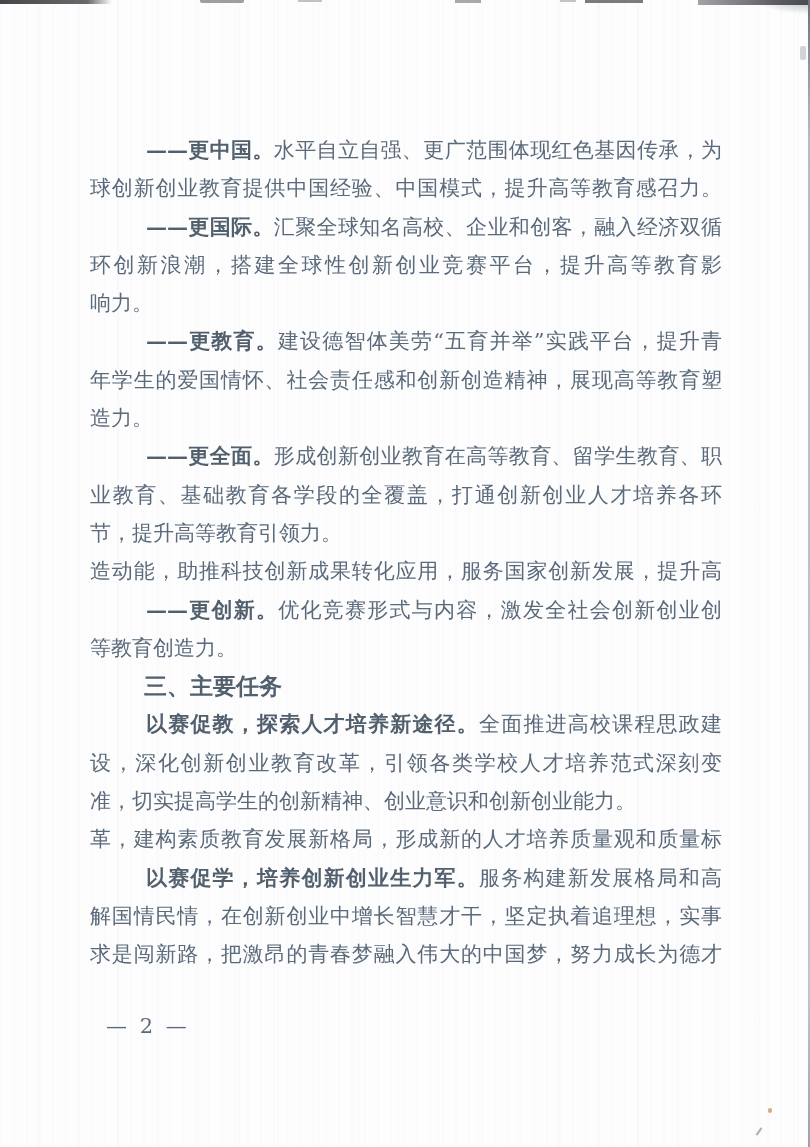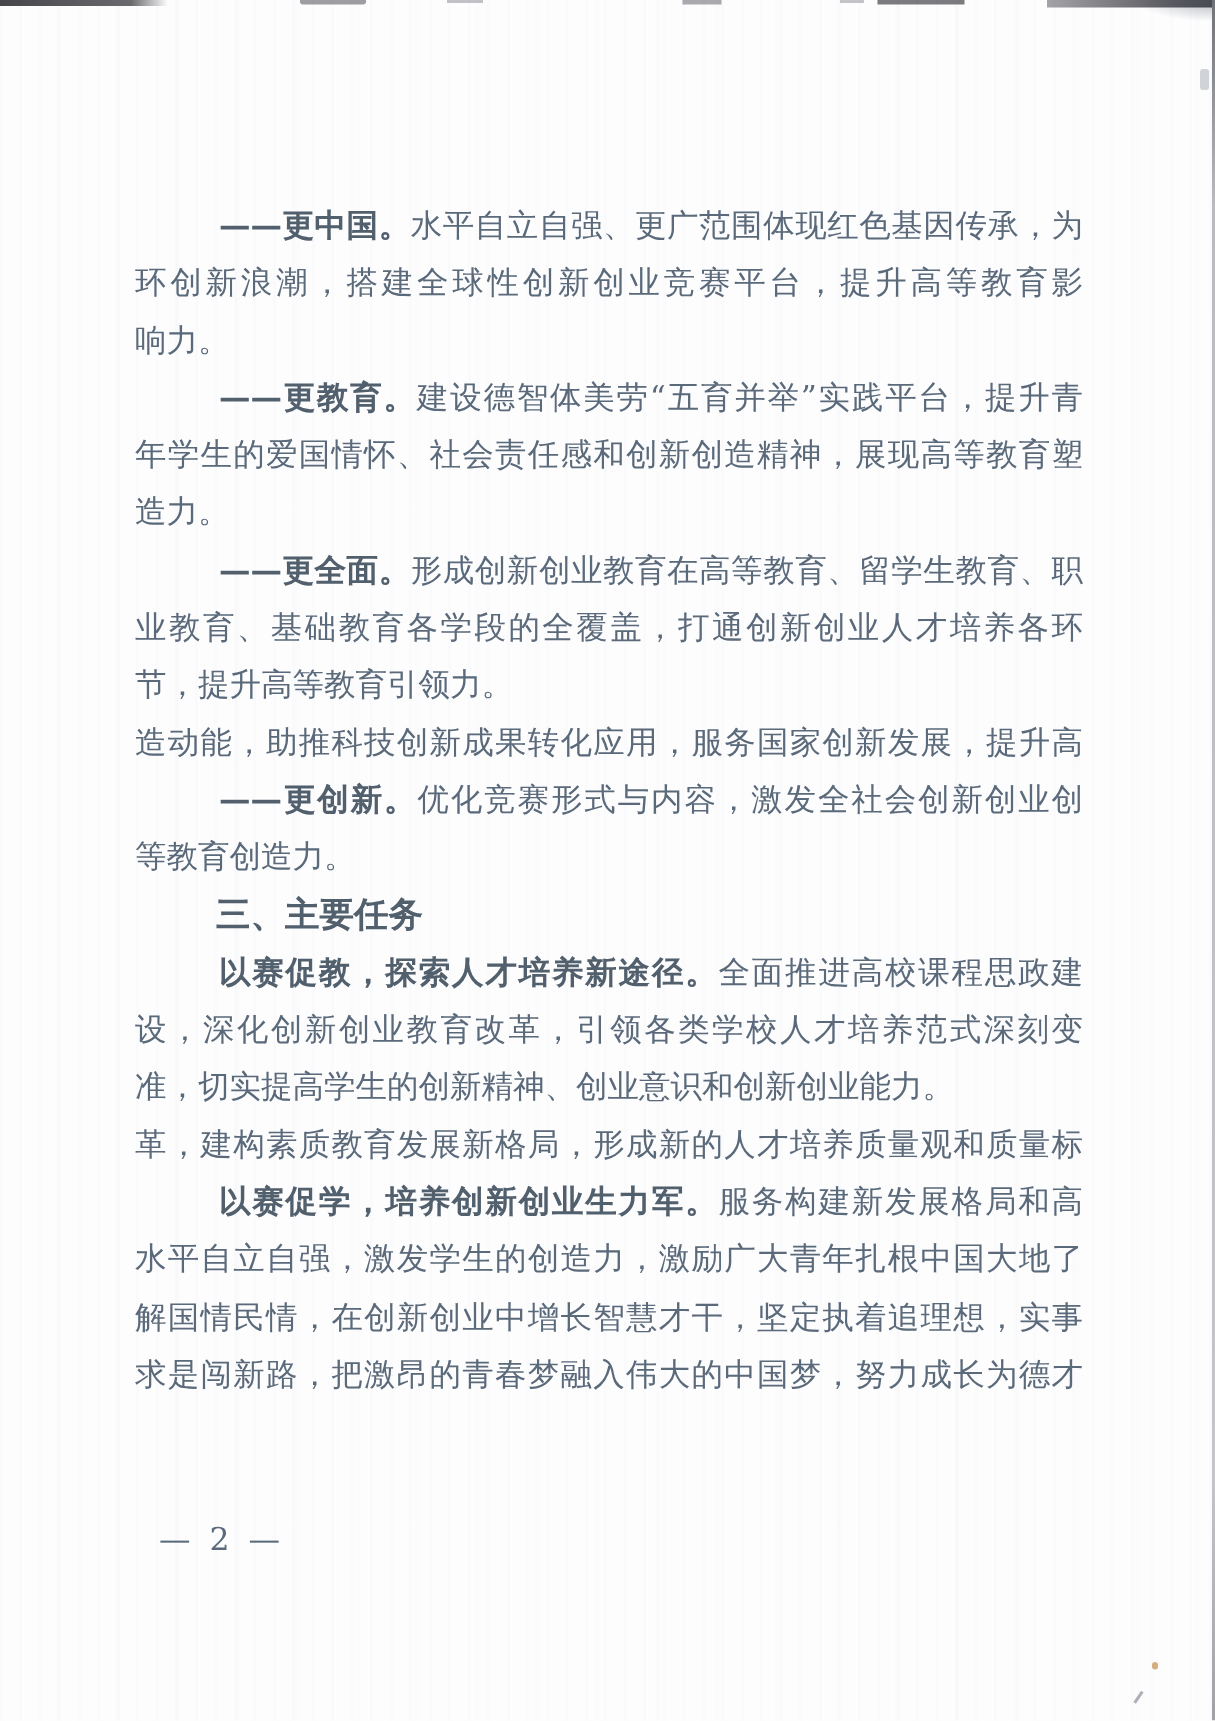--- a/index.html
+++ b/index.html
@@ -67,35 +67,36 @@
 <div class="artifact a-top-6"></div>
 <div class="artifact a-top-7"></div>
 <div class="artifact a-corner"></div>
 <div class="artifact a-right-line"></div>
 <div class="artifact a-right-mark"></div>
 <div class="artifact a-speck-orange"></div>
 <div class="artifact a-speck-diag"></div>
 
 <div class="text-block">
     <div class="line fill indent"><span class="seg bold">——更中国。</span><span class="seg">水平自立自强、更广范围体现红色基因传承，为全</span></div>
+    <div class="line fill"><span class="seg">球创新创业教育提供中国经验、中国模式，提升高等教育感召力。</span></div>
+    <div class="line fill indent"><span class="seg bold">——更国际。</span><span class="seg">汇聚全球知名高校、企业和创客，融入经济双循</span></div>
     <div class="line fill"><span class="seg">环创新浪潮，搭建全球性创新创业竞赛平台，提升高等教育影</span></div>
     <div class="line"><span class="seg">响力。</span></div>
     <div class="line fill indent"><span class="seg bold">——更教育。</span><span class="seg">建设德智体美劳“五育并举”实践平台，提升青</span></div>
     <div class="line fill"><span class="seg">年学生的爱国情怀、社会责任感和创新创造精神，展现高等教育塑</span></div>
     <div class="line"><span class="seg">造力。</span></div>
     <div class="line fill indent"><span class="seg bold">——更全面。</span><span class="seg">形成创新创业教育在高等教育、留学生教育、职</span></div>
     <div class="line fill"><span class="seg">业教育、基础教育各学段的全覆盖，打通创新创业人才培养各环</span></div>
     <div class="line"><span class="seg">节，提升高等教育引领力。</span></div>
     <div class="line fill"><span class="seg">造动能，助推科技创新成果转化应用，服务国家创新发展，提升高</span></div>
     <div class="line fill indent"><span class="seg bold">——更创新。</span><span class="seg">优化竞赛形式与内容，激发全社会创新创业创</span></div>
     <div class="line"><span class="seg">等教育创造力。</span></div>
     <div class="line heading indent"><span class="seg bold">三、主要任务</span></div>
     <div class="line fill indent"><span class="seg bold">以赛促教，探索人才培养新途径。</span><span class="seg">全面推进高校课程思政建</span></div>
     <div class="line fill"><span class="seg">设，深化创新创业教育改革，引领各类学校人才培养范式深刻变</span></div>
     <div class="line"><span class="seg">准，切实提高学生的创新精神、创业意识和创新创业能力。</span></div>
     <div class="line fill"><span class="seg">革，建构素质教育发展新格局，形成新的人才培养质量观和质量标</span></div>
     <div class="line fill indent"><span class="seg bold">以赛促学，培养创新创业生力军。</span><span class="seg">服务构建新发展格局和高</span></div>
-    <div class="line fill"><span class="seg">水平自立自强，激发学生的创造力，激励广大青年扎根中国大地了</span></div>
     <div class="line fill"><span class="seg">解国情民情，在创新创业中增长智慧才干，坚定执着追理想，实事</span></div>
     <div class="line fill"><span class="seg">求是闯新路，把激昂的青春梦融入伟大的中国梦，努力成长为德才</span></div>
   </div>
 
 <div class="page-number">— 2 —</div>
 
 </body></html>

